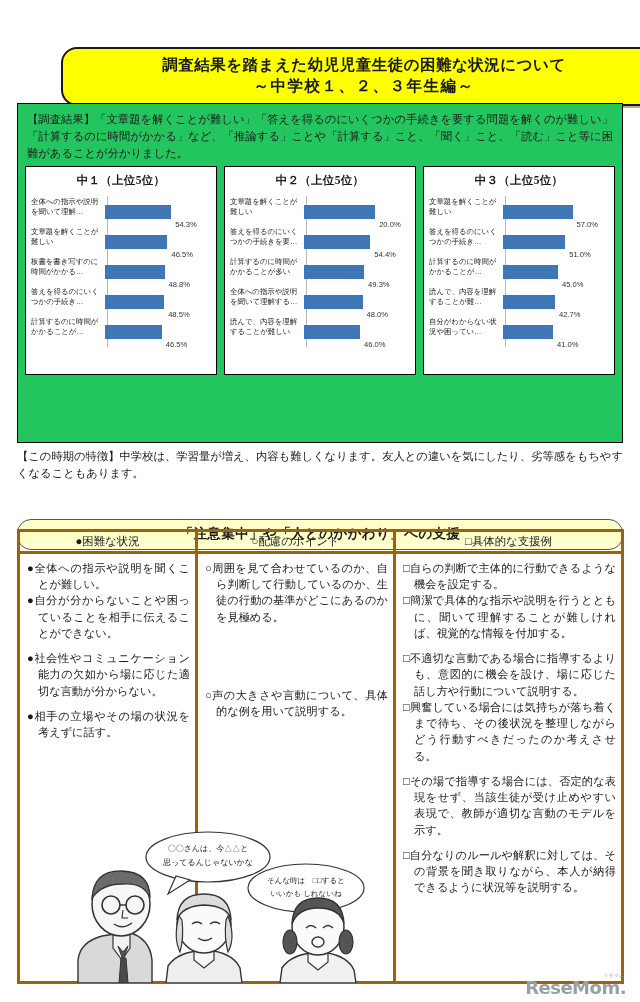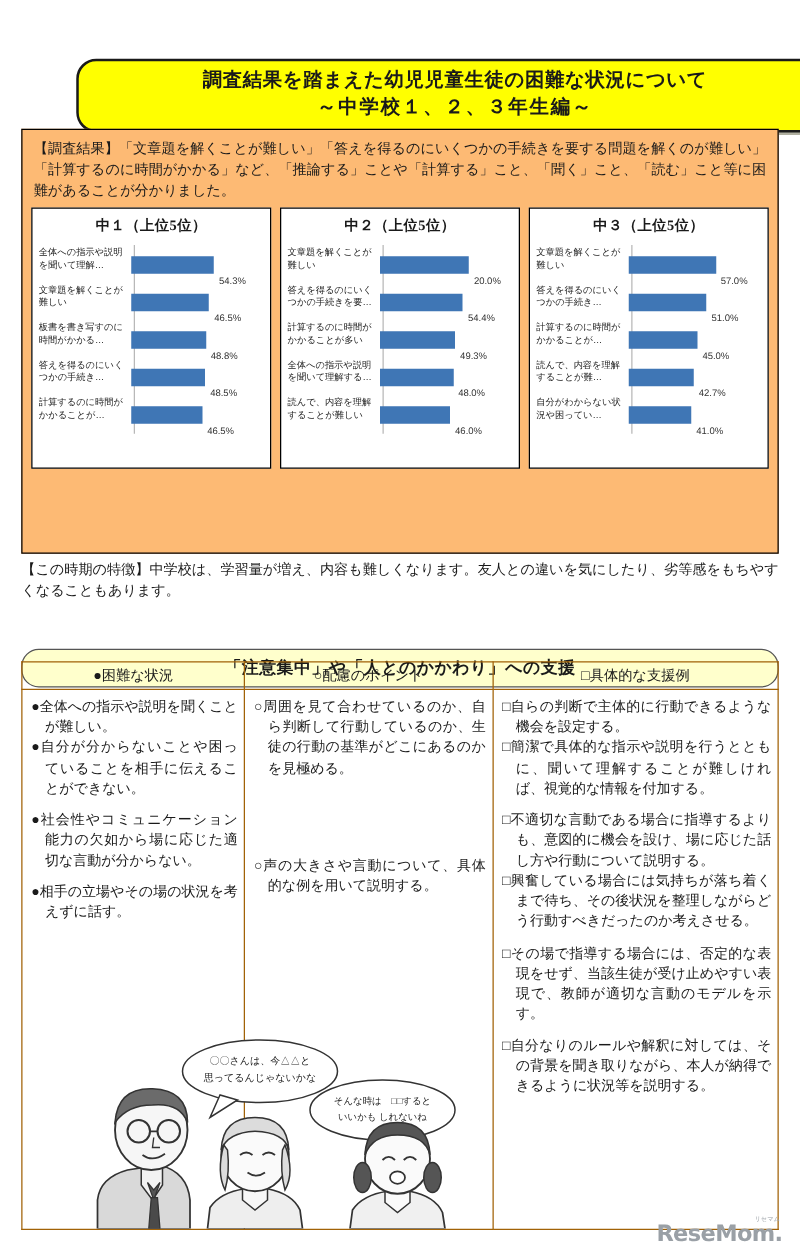--- a/index.html
+++ b/index.html
@@ -35,21 +35,21 @@
   }
   .banner .l2{
     font-size:15.5px;font-weight:bold;letter-spacing:1.5px;line-height:1.35;
   }
 
   
   .resultbox{
     position:absolute;left:17px;top:103px;width:606px;height:340px;
     border:1px solid #000;
     box-sizing:border-box;
-    background:#fdba74;
+    background:#22c55e;
   }
   .survey-text{
     padding:7px 9px 2px 9px;
     font-size:11.3px;line-height:1.52;
     text-align:justify;
   }
 
   
   .charts{
     display:flex;
@@ -116,21 +116,21 @@
 
   
   .tbl{
     position:absolute;left:17px;top:529px;width:606px;height:455px;
     border:1px solid #000;
     border-collapse:collapse;
     box-sizing:border-box;
     table-layout:fixed;
   }
   .tbl th,.tbl td{
-    border:1px solid #a16207;
+    border:3px solid #a16207;
     vertical-align:top;
     box-sizing:border-box;
   }
   .tbl th{
     height:22px;
     font-size:11.4px;font-weight:normal;
     text-align:center;
     vertical-align:middle;
     padding:1px 0;
   }

